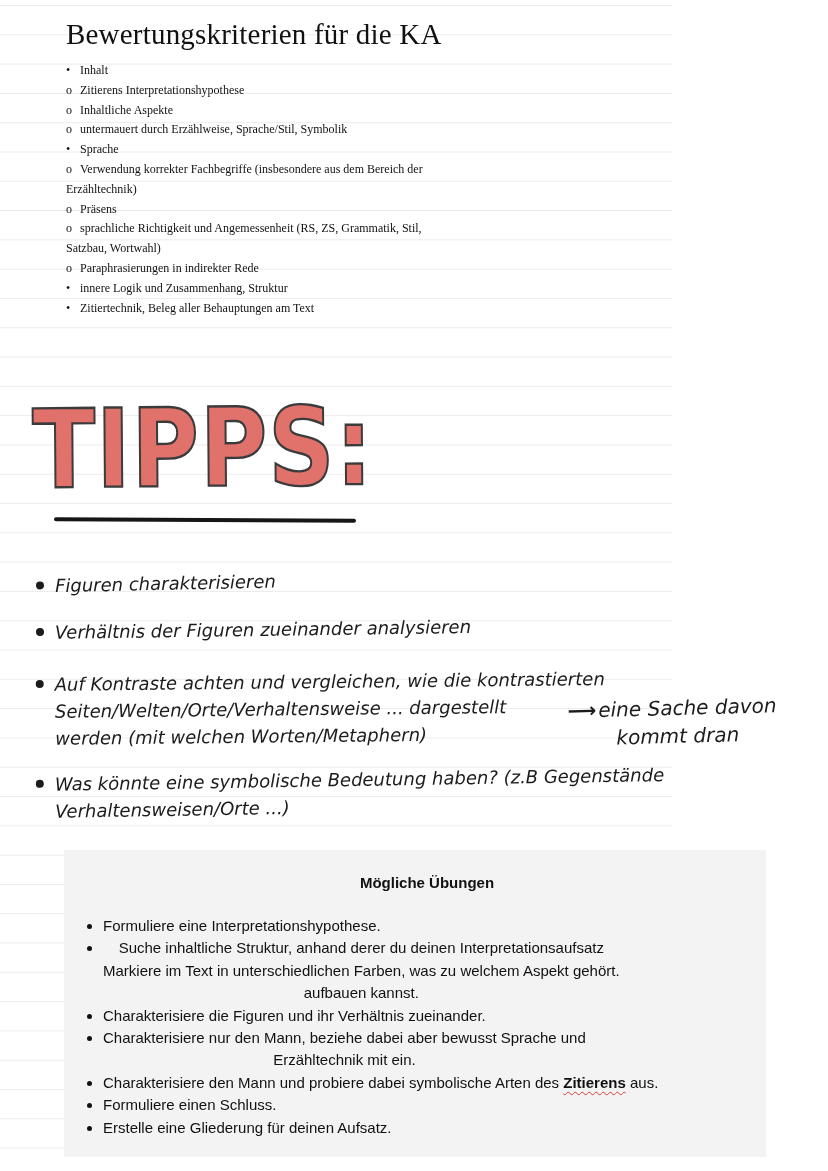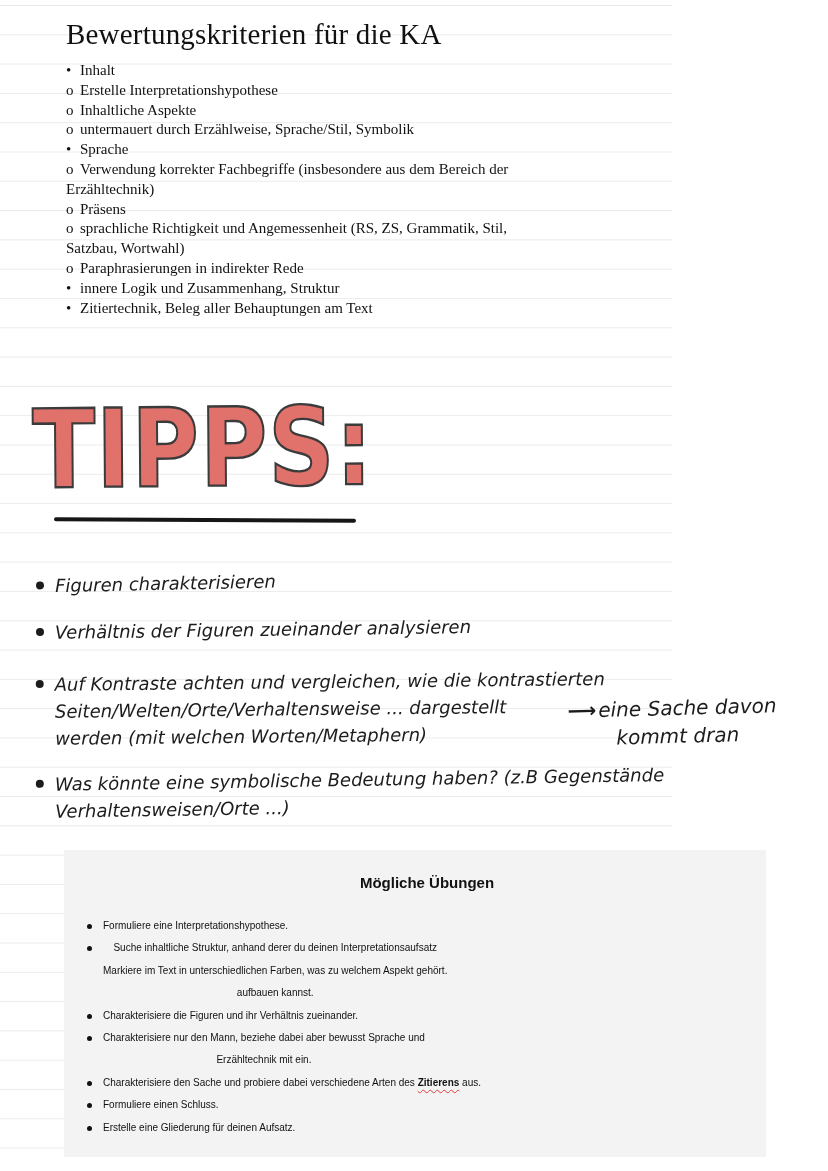--- a/index.html
+++ b/index.html
@@ -21,21 +21,21 @@
   
   .title {
     position: absolute; left: 66px; top: 18px;
     font-family: "Liberation Serif", serif;
     font-size: 29px; font-weight: 400; color: #111;
     letter-spacing: 0.2px;
   }
   .criteria {
     position: absolute; left: 66px; top: 61px; width: 540px;
     font-family: "Liberation Serif", serif;
-    font-size: 15px; line-height: 19.8px; color: #111;
+    font-size: 12px; line-height: 19.8px; color: #111;
   }
   .cr-item { white-space: nowrap; }
   .mk { display: inline-block; min-width: 14px; }
   .cr-cont { display: block; white-space: nowrap; }
   
   .tipps {
     position: absolute; left: 32px; top: 386px;
     font-family: "DejaVu Sans", sans-serif;
     font-size: 92px; font-weight: bold; line-height: 110px;
     color: #e0716b;
@@ -86,41 +86,41 @@
   }
   .ex-heading {
     margin: 0 0 24px 36px;
     font-size: 15px; font-weight: bold; color: #111;
   }
   .ex-item { display: flex; align-items: flex-start; }
   .ex-bullet {
     width: 5px; height: 5px; border-radius: 50%;
     background: #111; margin: 9px 11px 0 23px; flex-shrink: 0;
   }
-  .ex-content { font-size: 10px; line-height: 22.4px; color: #111; }
+  .ex-content { font-size: 15px; line-height: 22.4px; color: #111; }
   .ex-line { display: block; white-space: nowrap; }
   .wavy {
     text-decoration: underline;
     text-decoration-style: wavy;
     text-decoration-color: #e03b3b;
     text-decoration-thickness: 1px;
     text-underline-offset: 3px;
     font-weight: bold;
   }
 </style>
 </head>
 <body>
 
 <div class="page">
 
   <div class="title">Bewertungskriterien für die KA</div>
 
   <div class="criteria">
     <div class="cr-item"><span class="mk">•</span><span>Inhalt</span></div>
-    <div class="cr-item"><span class="mk">o</span><span>Erstelle Interpretationshypothese</span></div>
+    <div class="cr-item"><span class="mk">o</span><span>Zitierens Interpretationshypothese</span></div>
     <div class="cr-item"><span class="mk">o</span><span>Inhaltliche Aspekte</span></div>
     <div class="cr-item"><span class="mk">o</span><span>untermauert durch Erzählweise, Sprache/Stil, Symbolik</span></div>
     <div class="cr-item"><span class="mk">•</span><span>Sprache</span></div>
     <div class="cr-item"><span class="mk">o</span><span>Verwendung korrekter Fachbegriffe (insbesondere aus dem Bereich der</span><span class="cr-cont">Erzähltechnik)</span></div>
     <div class="cr-item"><span class="mk">o</span><span>Präsens</span></div>
     <div class="cr-item"><span class="mk">o</span><span>sprachliche Richtigkeit und Angemessenheit (RS, ZS, Grammatik, Stil,</span><span class="cr-cont">Satzbau, Wortwahl)</span></div>
     <div class="cr-item"><span class="mk">o</span><span>Paraphrasierungen in indirekter Rede</span></div>
     <div class="cr-item"><span class="mk">•</span><span>innere Logik und Zusammenhang, Struktur</span></div>
     <div class="cr-item"><span class="mk">•</span><span>Zitiertechnik, Beleg aller Behauptungen am Text</span></div>
   </div>
@@ -195,21 +195,21 @@
         <span class="ex-bullet"></span>
         <div class="ex-content">
           <span class="ex-line">Charakterisiere nur den Mann, beziehe dabei aber bewusst Sprache und</span>
           <span class="ex-line">Erzähltechnik mit ein.</span>
         </div>
       </div>
 
       <div class="ex-item">
         <span class="ex-bullet"></span>
         <div class="ex-content">
-          <span class="ex-line"><span>Charakterisiere den Sache und probiere dabei verschiedene Arten des </span><span class="wavy">Zitierens</span><span> aus.</span></span>
+          <span class="ex-line"><span>Charakterisiere den Mann und probiere dabei symbolische Arten des </span><span class="wavy">Zitierens</span><span> aus.</span></span>
         </div>
       </div>
 
       <div class="ex-item">
         <span class="ex-bullet"></span>
         <div class="ex-content">
           <span class="ex-line">Formuliere einen Schluss.</span>
         </div>
       </div>
 

